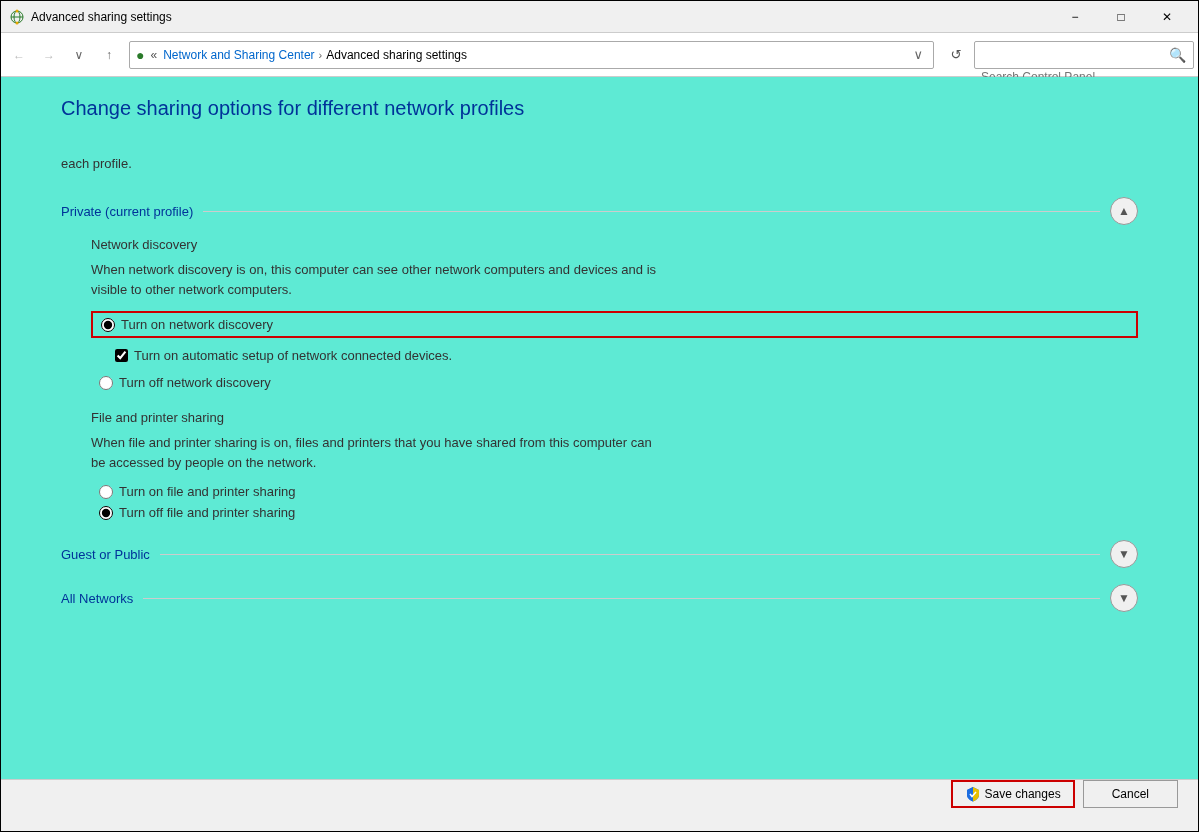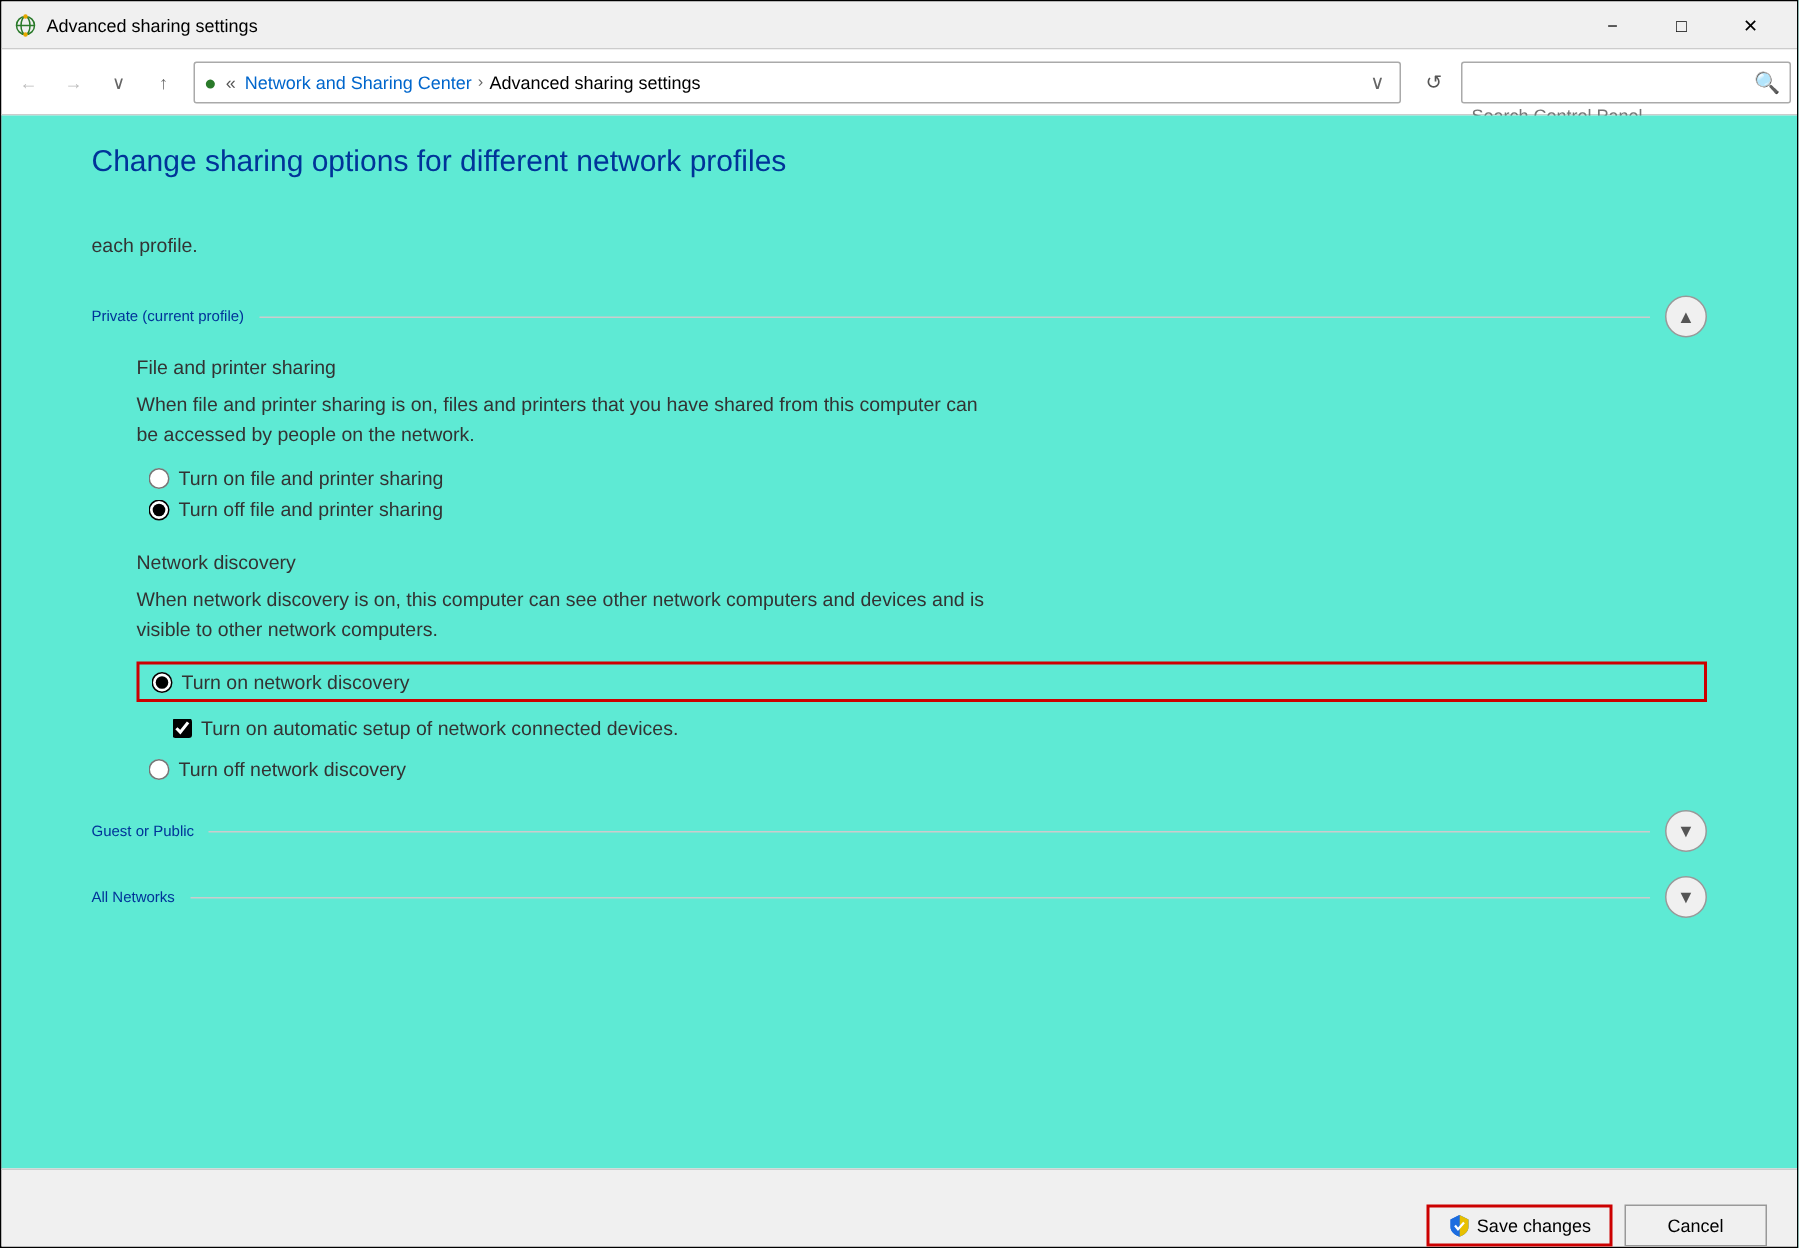--- a/index.html
+++ b/index.html
@@ -27,21 +27,21 @@
     .search-input { border: none; outline: none; flex: 1; font-size: 12px; color: #999; background: transparent; margin-top: 44px; }
     .search-icon-btn { color: #555; cursor: pointer; font-size: 14px; }
 
     
     .content { flex: 1; overflow-y: auto; padding: 20px 60px 33px 60px; background: #5eead4; }
     .page-title { font-size: 20px; color: #003399; font-weight: 400; margin-bottom: 14px; }
     .description { font-size: 13px; color: #333; margin-bottom: 24px; line-height: 1.5; }
 
     
     .section-header { display: flex; align-items: center; margin-bottom: 12px; }
-    .section-title { font-size: 10px; color: #003399; white-space: nowrap; margin-right: 10px; }
+    .section-title { font-size: 13px; color: #003399; white-space: nowrap; margin-right: 10px; }
     .section-line { flex: 1; height: 1px; background: #ccc; margin-right: 10px; }
     .section-toggle { width: 28px; height: 28px; border: 1px solid #999; border-radius: 50%; background: #f0f0f0; display: flex; align-items: center; justify-content: center; cursor: pointer; color: #555; font-size: 12px; }
 
     
     .subsection { margin-left: 30px; margin-bottom: 20px; }
     .subsection-title { font-size: 13px; color: #333; margin-bottom: 8px; }
     .subsection-desc { font-size: 13px; color: #333; line-height: 1.5; margin-bottom: 12px; }
 
     
     .radio-group { display: flex; flex-direction: column; gap: 6px; }
@@ -55,21 +55,21 @@
     .highlighted-option label { font-size: 13px; color: #333; cursor: pointer; }
 
     
     .checkbox-sub { display: flex; align-items: center; gap: 6px; margin-left: 24px; margin-bottom: 6px; font-size: 13px; color: #333; }
     .checkbox-sub input[type=checkbox] { width: 13px; height: 13px; cursor: pointer; accent-color: #000; }
 
     
     .file-sharing-section { margin-bottom: 20px; }
 
     
-    .bottom-bar { height: 52px; background: #f0f0f0; border-top: 1px solid #ccc; display: flex; align-items: flex-end; justify-content: flex-end; padding: 0 20px; gap: 8px; flex-shrink: 0; }
+    .bottom-bar { height: 52px; background: #f0f0f0; border-top: 1px solid #ccc; display: flex; align-items: flex-start; justify-content: flex-end; padding: 0 20px; gap: 8px; flex-shrink: 0; }
     .btn-save { height: 28px; padding: 0 12px; border: 2px solid #cc0000; background: #f0f0f0; cursor: pointer; font-size: 12px; display: flex; align-items: center; gap: 4px; color: #000; }
     .btn-cancel { height: 28px; padding: 0 28px; border: 1px solid #999; background: #f0f0f0; cursor: pointer; font-size: 12px; color: #000; }
 
     
     .uac-shield { display: inline-block; width: 16px; height: 16px; position: relative; }
     .uac-shield svg { width: 16px; height: 16px; }
   </style>
 </head>
 <body>
 
@@ -128,63 +128,63 @@
     </div>
 
     <div class="section-header">
       <span class="section-title">Private (current profile)</span>
       <div class="section-line"></div>
       <div class="section-toggle">
         <span>▲</span>
       </div>
     </div>
 
+    <div class="subsection">
+      <div class="subsection-title">Network discovery</div>
+      <div class="subsection-desc">
+        <span>When network discovery is on, this computer can see other network computers and devices and is</span>
+        <br>
+        <span>visible to other network computers.</span>
+      </div>
+
+      <div class="radio-group">
+
+        <div class="highlighted-option">
+          <input type="radio" name="nd" id="nd-on" checked="" style="">
+          <label for="nd-on">Turn on network discovery</label>
+        </div>
+
+        <div class="checkbox-sub">
+          <input type="checkbox" id="auto-setup" checked="" style="">
+          <label for="auto-setup">Turn on automatic setup of network connected devices.</label>
+        </div>
+
+        <div class="radio-option" style="margin-left: 8px;">
+          <input type="radio" name="nd" id="nd-off" style="">
+          <label for="nd-off">Turn off network discovery</label>
+        </div>
+      </div>
+    </div>
+
     <div class="subsection file-sharing-section">
       <div class="subsection-title">File and printer sharing</div>
       <div class="subsection-desc">
         <span>When file and printer sharing is on, files and printers that you have shared from this computer can</span>
         <br>
         <span>be accessed by people on the network.</span>
       </div>
 
       <div class="radio-group">
         <div class="radio-option" style="margin-left: 8px;">
           <input type="radio" name="fp" id="fp-on" style="">
           <label for="fp-on">Turn on file and printer sharing</label>
         </div>
         <div class="radio-option" style="margin-left: 8px;">
           <input type="radio" name="fp" id="fp-off" checked="" style="">
           <label for="fp-off">Turn off file and printer sharing</label>
-        </div>
-      </div>
-    </div>
-
-    <div class="subsection">
-      <div class="subsection-title">Network discovery</div>
-      <div class="subsection-desc">
-        <span>When network discovery is on, this computer can see other network computers and devices and is</span>
-        <br>
-        <span>visible to other network computers.</span>
-      </div>
-
-      <div class="radio-group">
-
-        <div class="highlighted-option">
-          <input type="radio" name="nd" id="nd-on" checked="" style="">
-          <label for="nd-on">Turn on network discovery</label>
-        </div>
-
-        <div class="checkbox-sub">
-          <input type="checkbox" id="auto-setup" checked="" style="">
-          <label for="auto-setup">Turn on automatic setup of network connected devices.</label>
-        </div>
-
-        <div class="radio-option" style="margin-left: 8px;">
-          <input type="radio" name="nd" id="nd-off" style="">
-          <label for="nd-off">Turn off network discovery</label>
         </div>
       </div>
     </div>
 
     <div class="section-header">
       <span class="section-title">Guest or Public</span>
       <div class="section-line"></div>
       <div class="section-toggle">
         <span>▼</span>
       </div>

